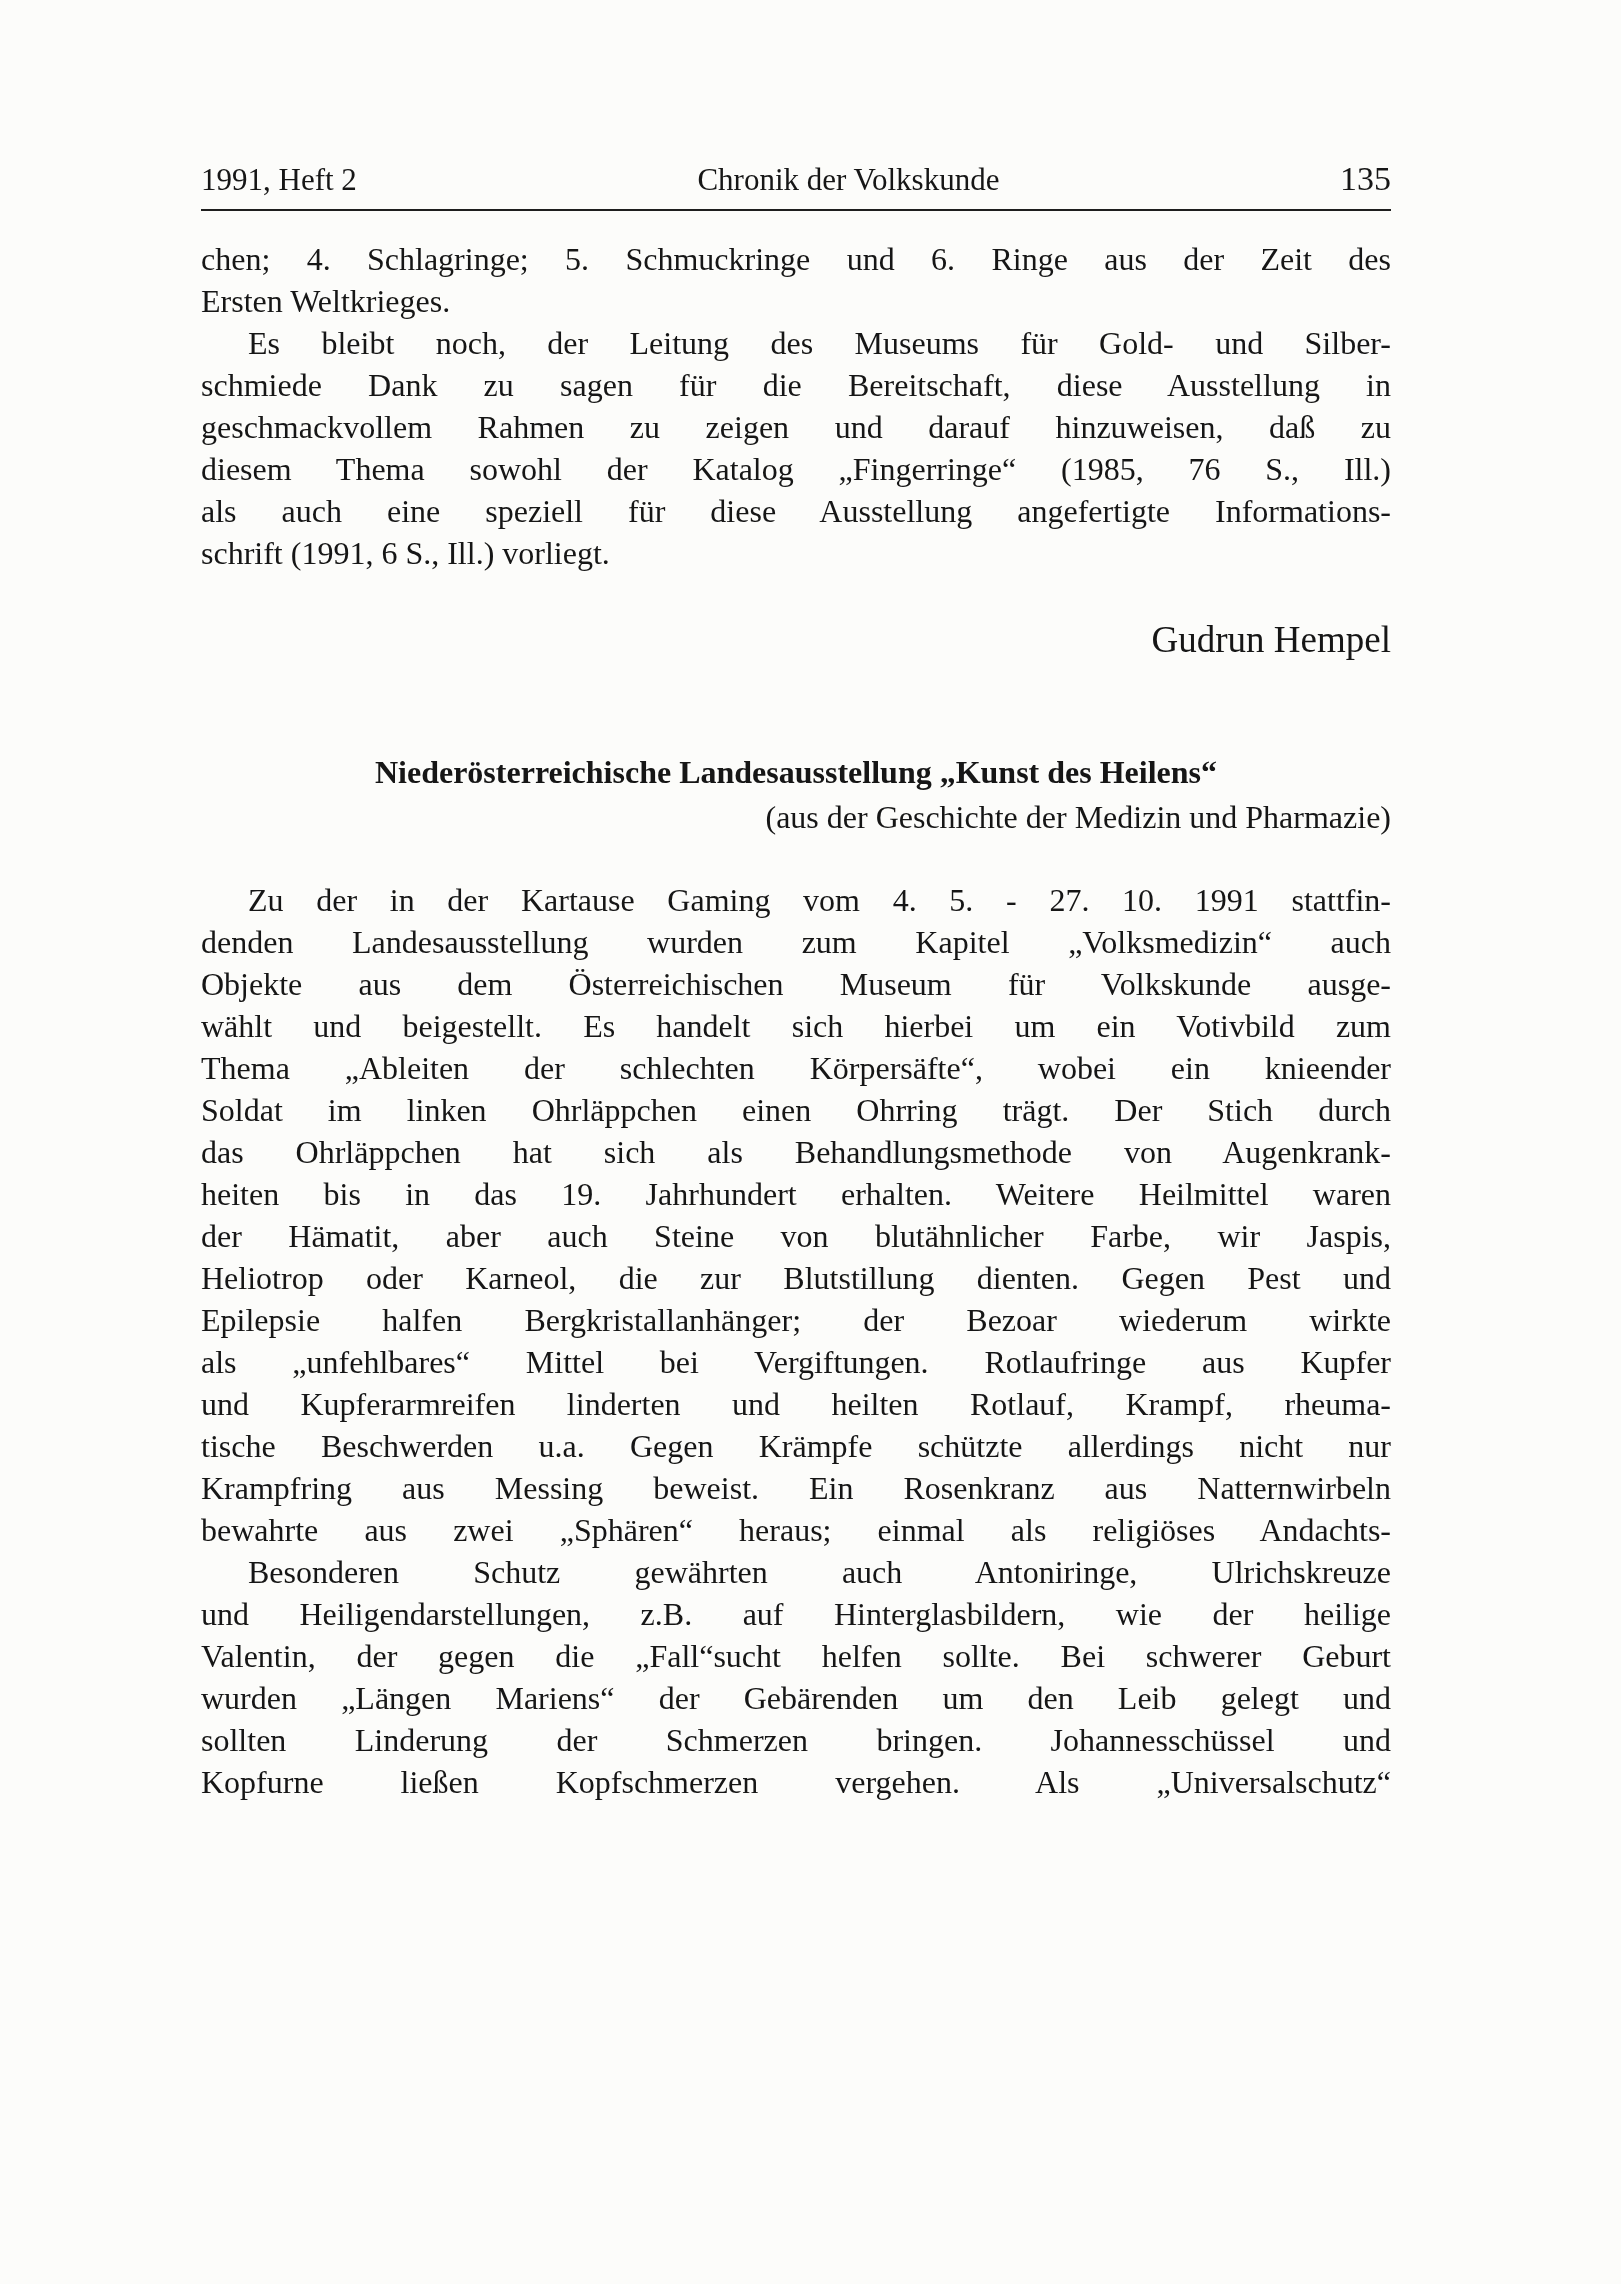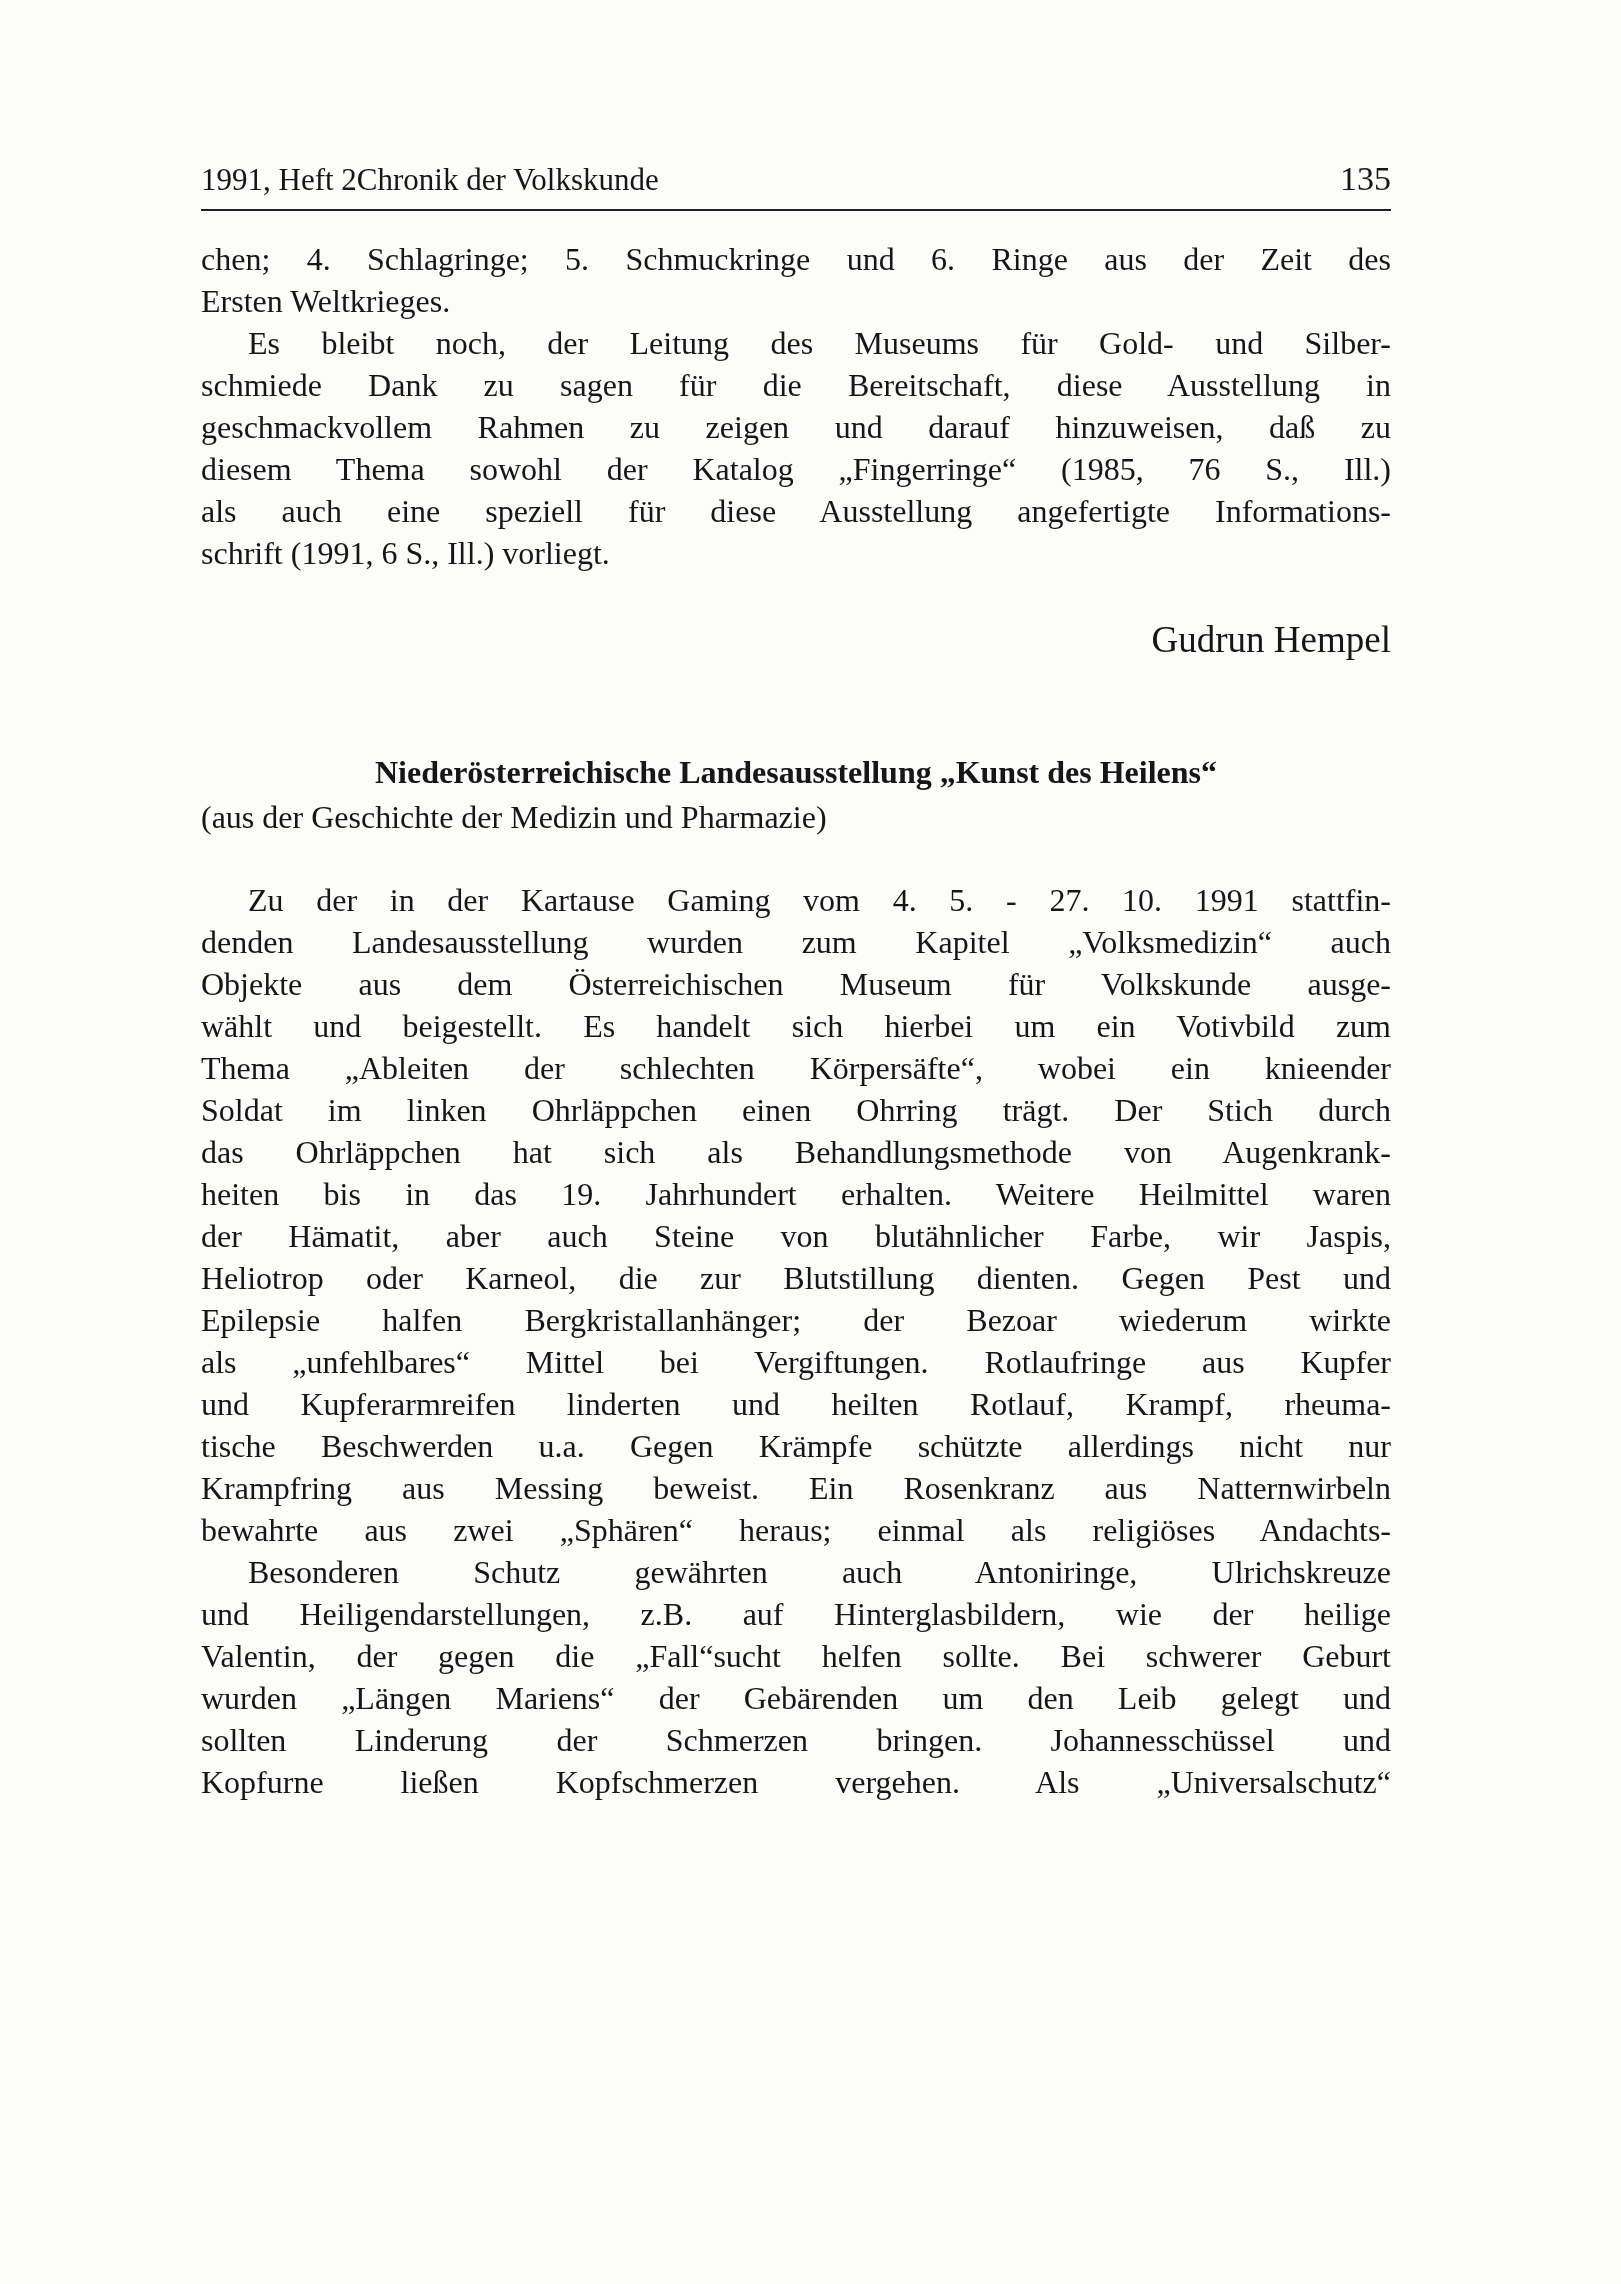--- a/index.html
+++ b/index.html
@@ -23,21 +23,21 @@
     width: 1190px;
   }
   .header {
     display: flex;
     align-items: baseline;
     margin-top: 159px;
     font-size: 31px;
     line-height: 39px;
   }
   .header .h-left  { flex: 0 0 auto; }
-  .header .h-center{ flex: 1 1 auto; }
+  .header .h-center{ flex: 1 1 auto; text-align: center; }
   .header .h-right { flex: 0 0 auto; font-size: 34px; }
   .rule {
     border-bottom: 2.4px solid #1e1e1e;
     margin-top: 9.7px;
   }
   .body-text { font-size: 32px; line-height: 42px; }
 
   .para { margin: 0; }
   .para .line { text-align: justify; text-align-last: justify; }
   .para .line.last-line { text-align-last: left; }
@@ -52,21 +52,21 @@
     line-height: 42px;
   }
   .article2-title {
     margin-top: 89px;
     text-align: center;
     font-weight: bold;
     font-size: 32px;
     line-height: 45px;
   }
   .article2-subtitle {
-    text-align: left;
+    text-align: right;
     font-size: 32px;
     line-height: 45px;
   }
   .article2-body { margin-top: 39px; }
 </style>
 </head>
 <body>
 
 <div class="page">
   <div class="content">

